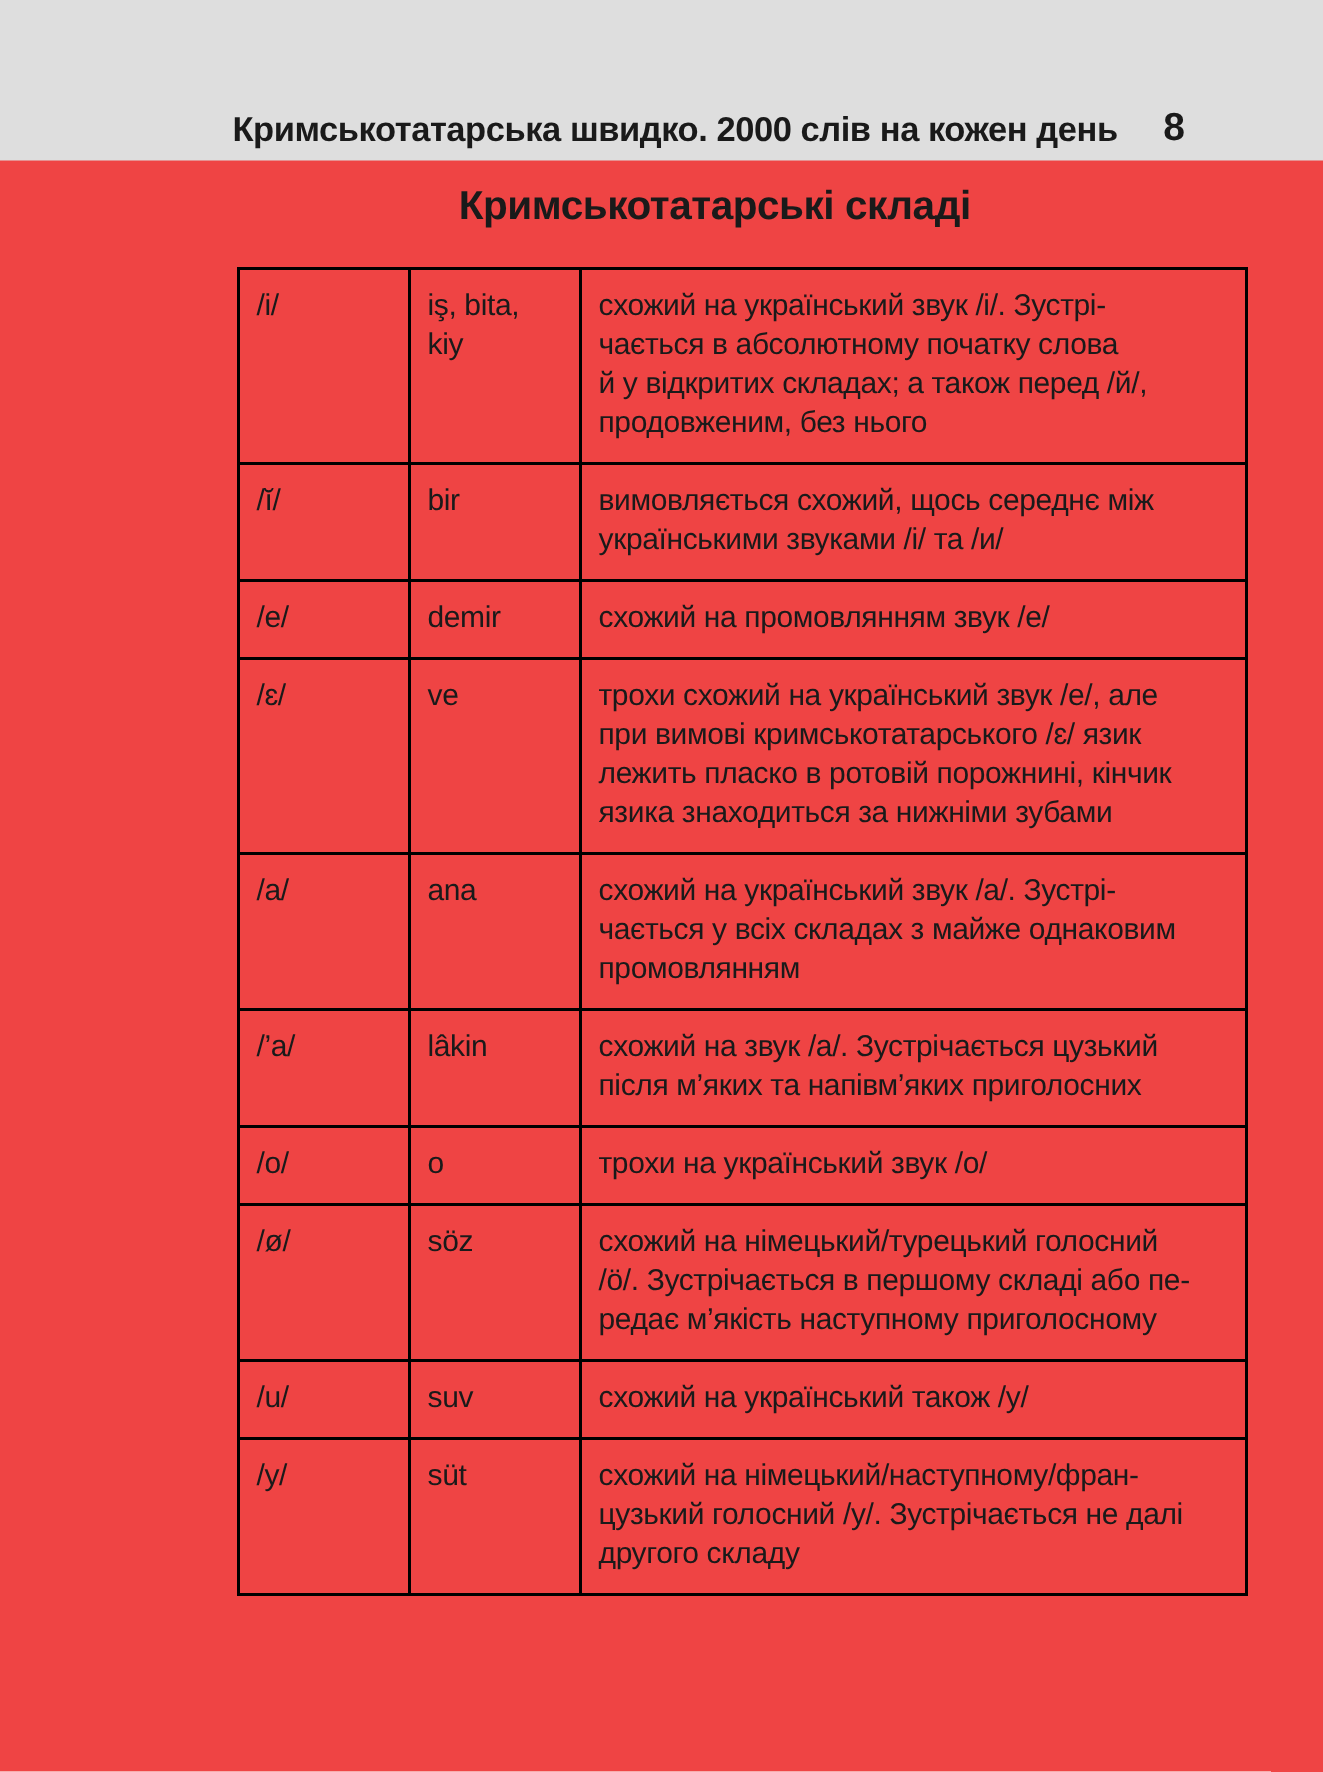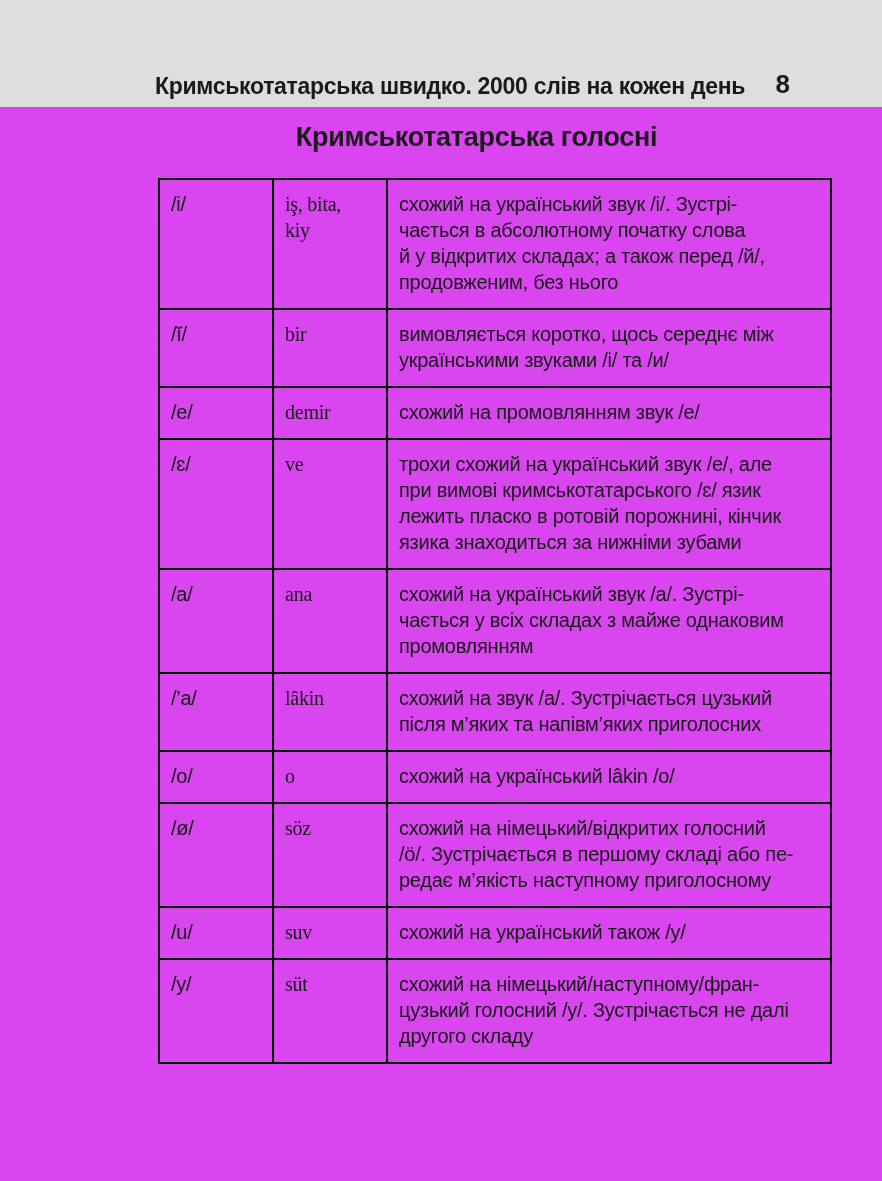--- a/index.html
+++ b/index.html
@@ -4,21 +4,21 @@
 <style>
   html, body {
     margin: 0;
     padding: 0;
     background: #ffffff;
   }
   .page {
     position: relative;
     width: 882px;
     height: 1181px;
-    background: #d946ef;
+    background: #ef4444;
     font-family: "Liberation Sans", "DejaVu Sans", sans-serif;
     color: #1a1a1a;
     overflow: hidden;
   }
   
   .header-bar {
     position: absolute;
     top: 0; left: 0;
     width: 882px;
     height: 107px;
@@ -64,50 +64,50 @@
     border: 2px solid #000000;
     vertical-align: top;
     font-size: 20px;
     line-height: 26px;
     letter-spacing: -0.25px;
     padding: 11px 6px 13px 11px;
     white-space: pre-line;
     overflow: hidden;
   }
   td.col-phoneme  { width: 95px; }
-  td.col-examples { width: 95px; font-family: Liberation Serif, serif; }
+  td.col-examples { width: 95px; }
   td.col-description { width: 425px; padding-left: 12px; }
 </style>
 </head>
 <body>
 
 <div class="page">
 
   <div class="header-bar">
     <span class="header-title">Кримськотатарська швидко. 2000 слів на кожен день</span>
     <span class="header-page-number">8</span>
   </div>
 
-  <div class="section-title">Кримськотатарська голосні</div>
+  <div class="section-title">Кримськотатарські складі</div>
 
   <table class="vowel-table">
     <tbody>
         <tr>
       <td class="col-phoneme">/i/</td>
       <td class="col-examples">iş, bita,
 kiy</td>
       <td class="col-description">схожий на український звук /і/. Зустрі-
 чається в абсолютному початку слова
 й у відкритих складах; а також перед /й/,
 продовженим, без нього</td>
     </tr>
         <tr>
       <td class="col-phoneme">/ĭ/</td>
       <td class="col-examples">bir</td>
-      <td class="col-description">вимовляється коротко, щось середнє між
+      <td class="col-description">вимовляється схожий, щось середнє між
 українськими звуками /і/ та /и/</td>
     </tr>
         <tr>
       <td class="col-phoneme">/e/</td>
       <td class="col-examples">demir</td>
       <td class="col-description">схожий на промовлянням звук /е/</td>
     </tr>
         <tr>
       <td class="col-phoneme">/ɛ/</td>
       <td class="col-examples">ve</td>
@@ -125,26 +125,26 @@
     </tr>
         <tr>
       <td class="col-phoneme">/’a/</td>
       <td class="col-examples">lâkin</td>
       <td class="col-description">схожий на звук /а/. Зустрічається цузький
 після м’яких та напівм’яких приголосних</td>
     </tr>
         <tr>
       <td class="col-phoneme">/o/</td>
       <td class="col-examples">o</td>
-      <td class="col-description">схожий на український lâkin /о/</td>
+      <td class="col-description">трохи на український звук /о/</td>
     </tr>
         <tr>
       <td class="col-phoneme">/ø/</td>
       <td class="col-examples">söz</td>
-      <td class="col-description">схожий на німецький/відкритих голосний
+      <td class="col-description">схожий на німецький/турецький голосний
 /ö/. Зустрічається в першому складі або пе-
 редає м’якість наступному приголосному</td>
     </tr>
         <tr>
       <td class="col-phoneme">/u/</td>
       <td class="col-examples">suv</td>
       <td class="col-description">схожий на український також /у/</td>
     </tr>
         <tr>
       <td class="col-phoneme">/y/</td>

